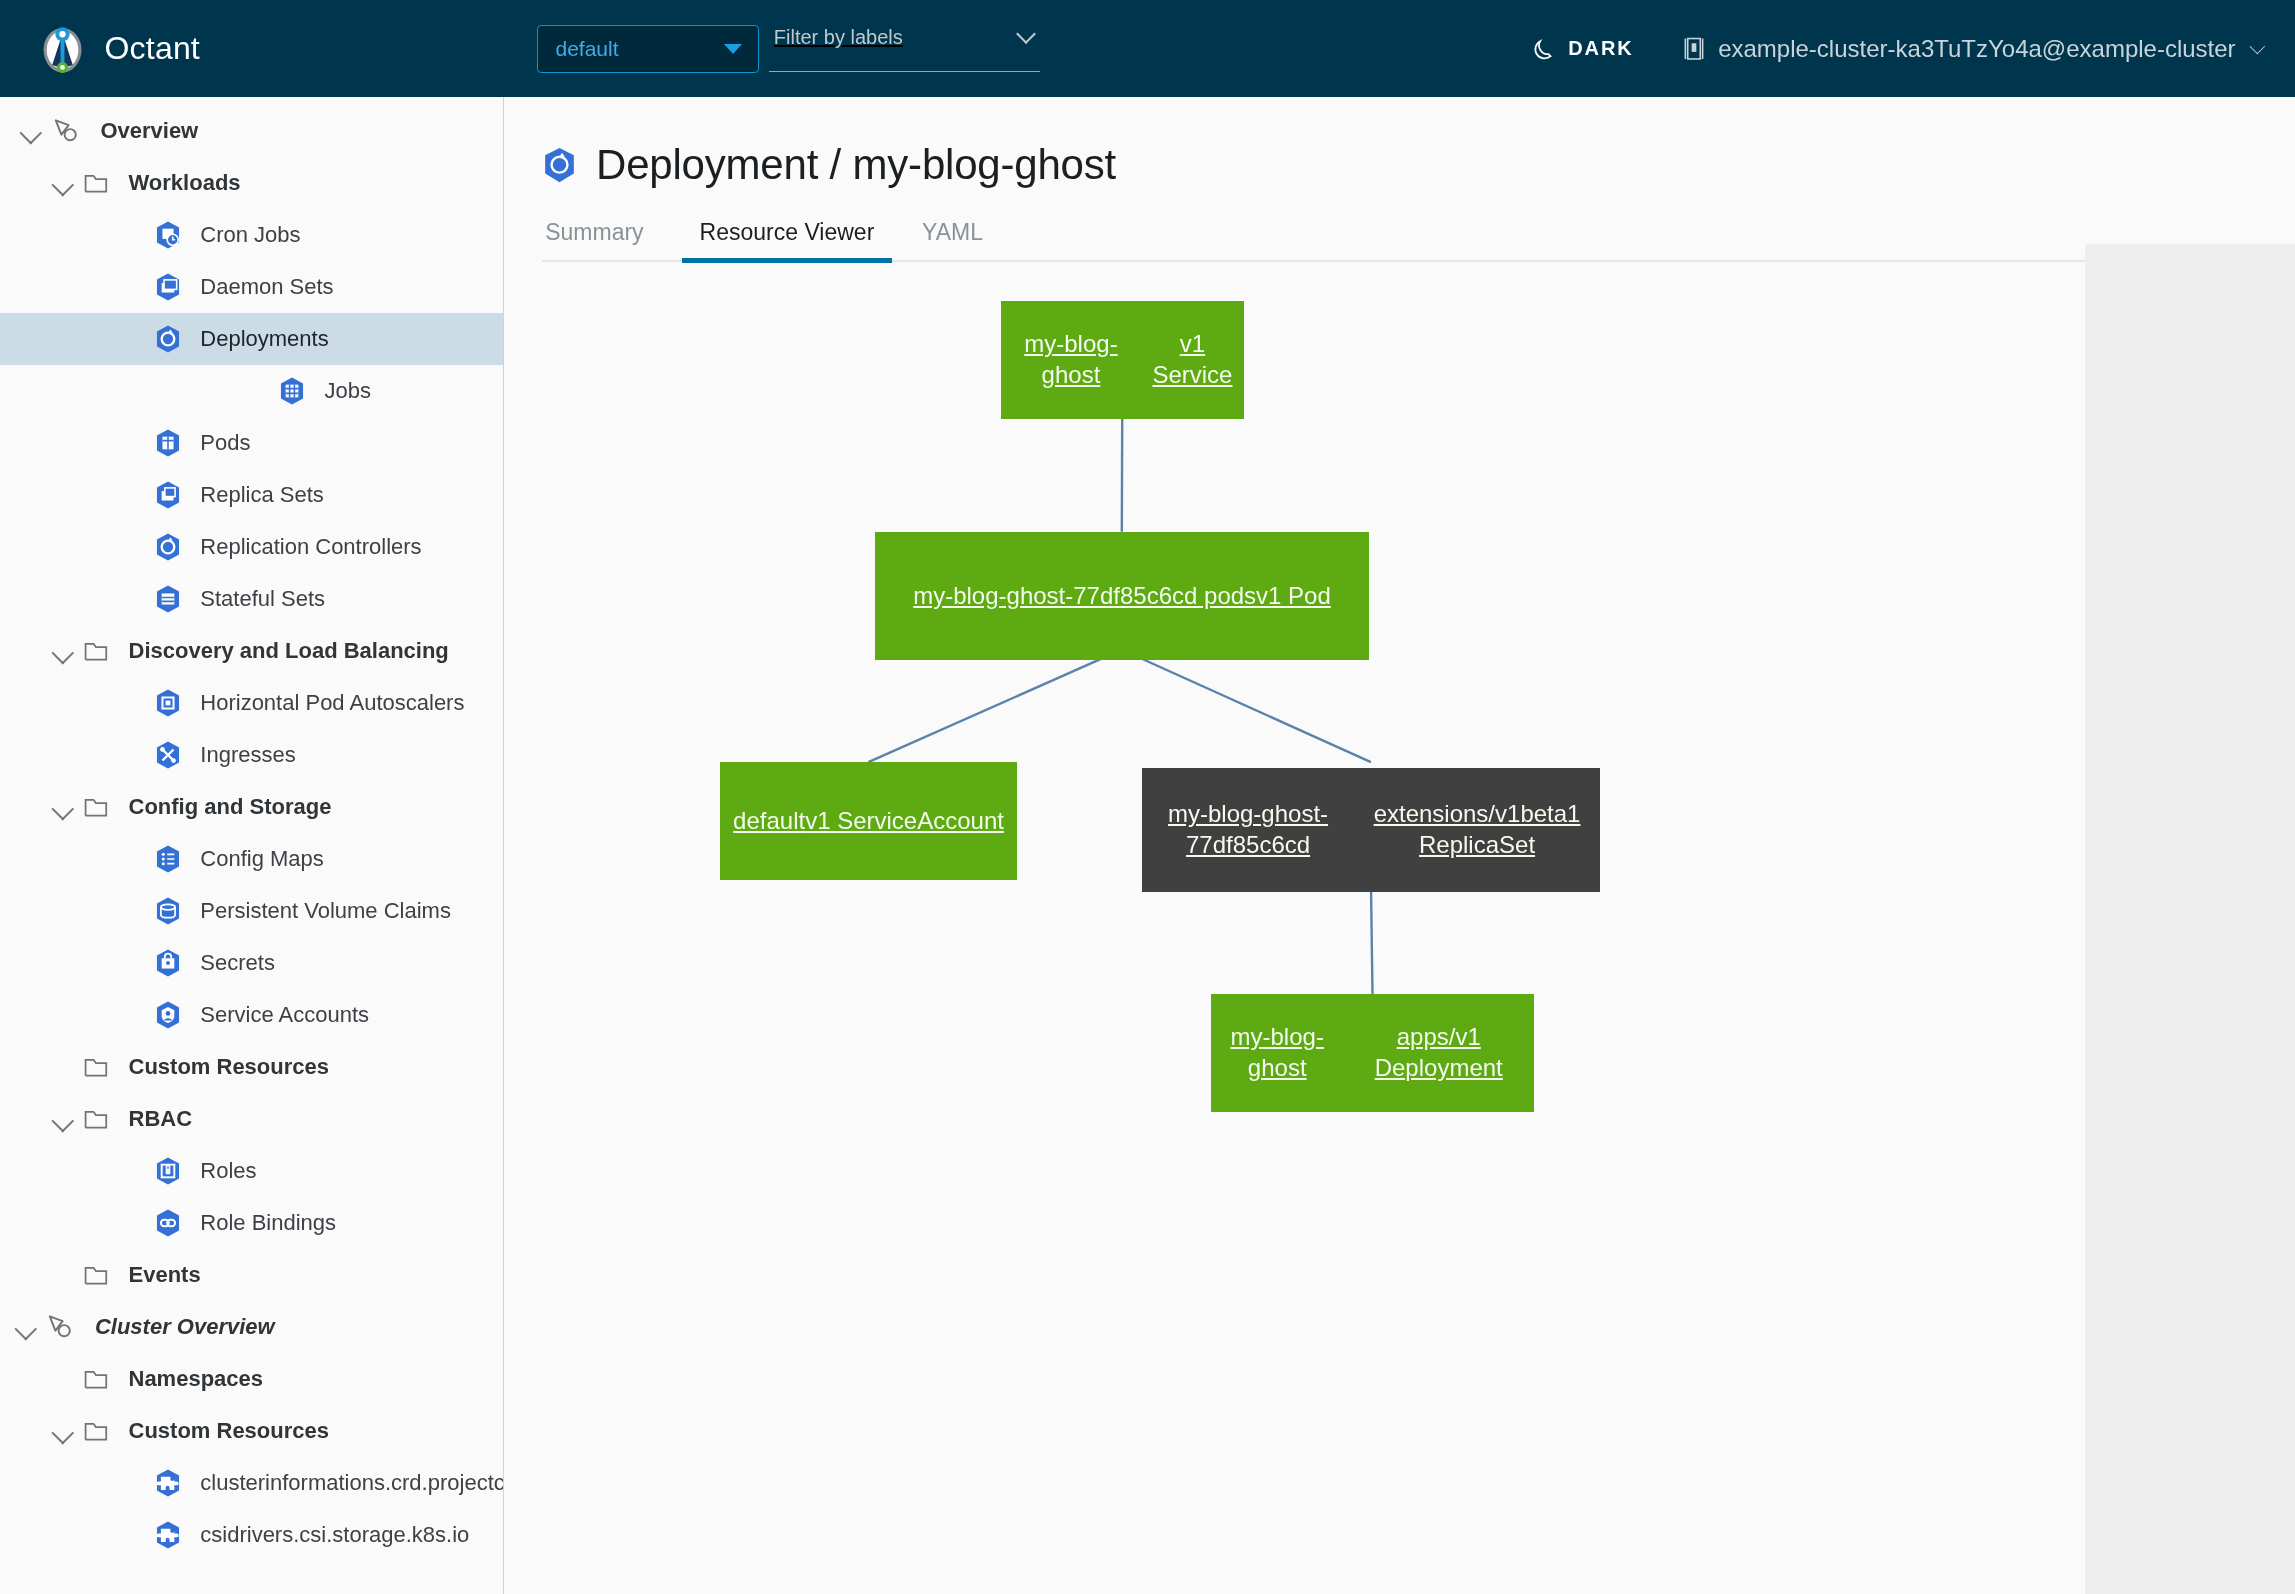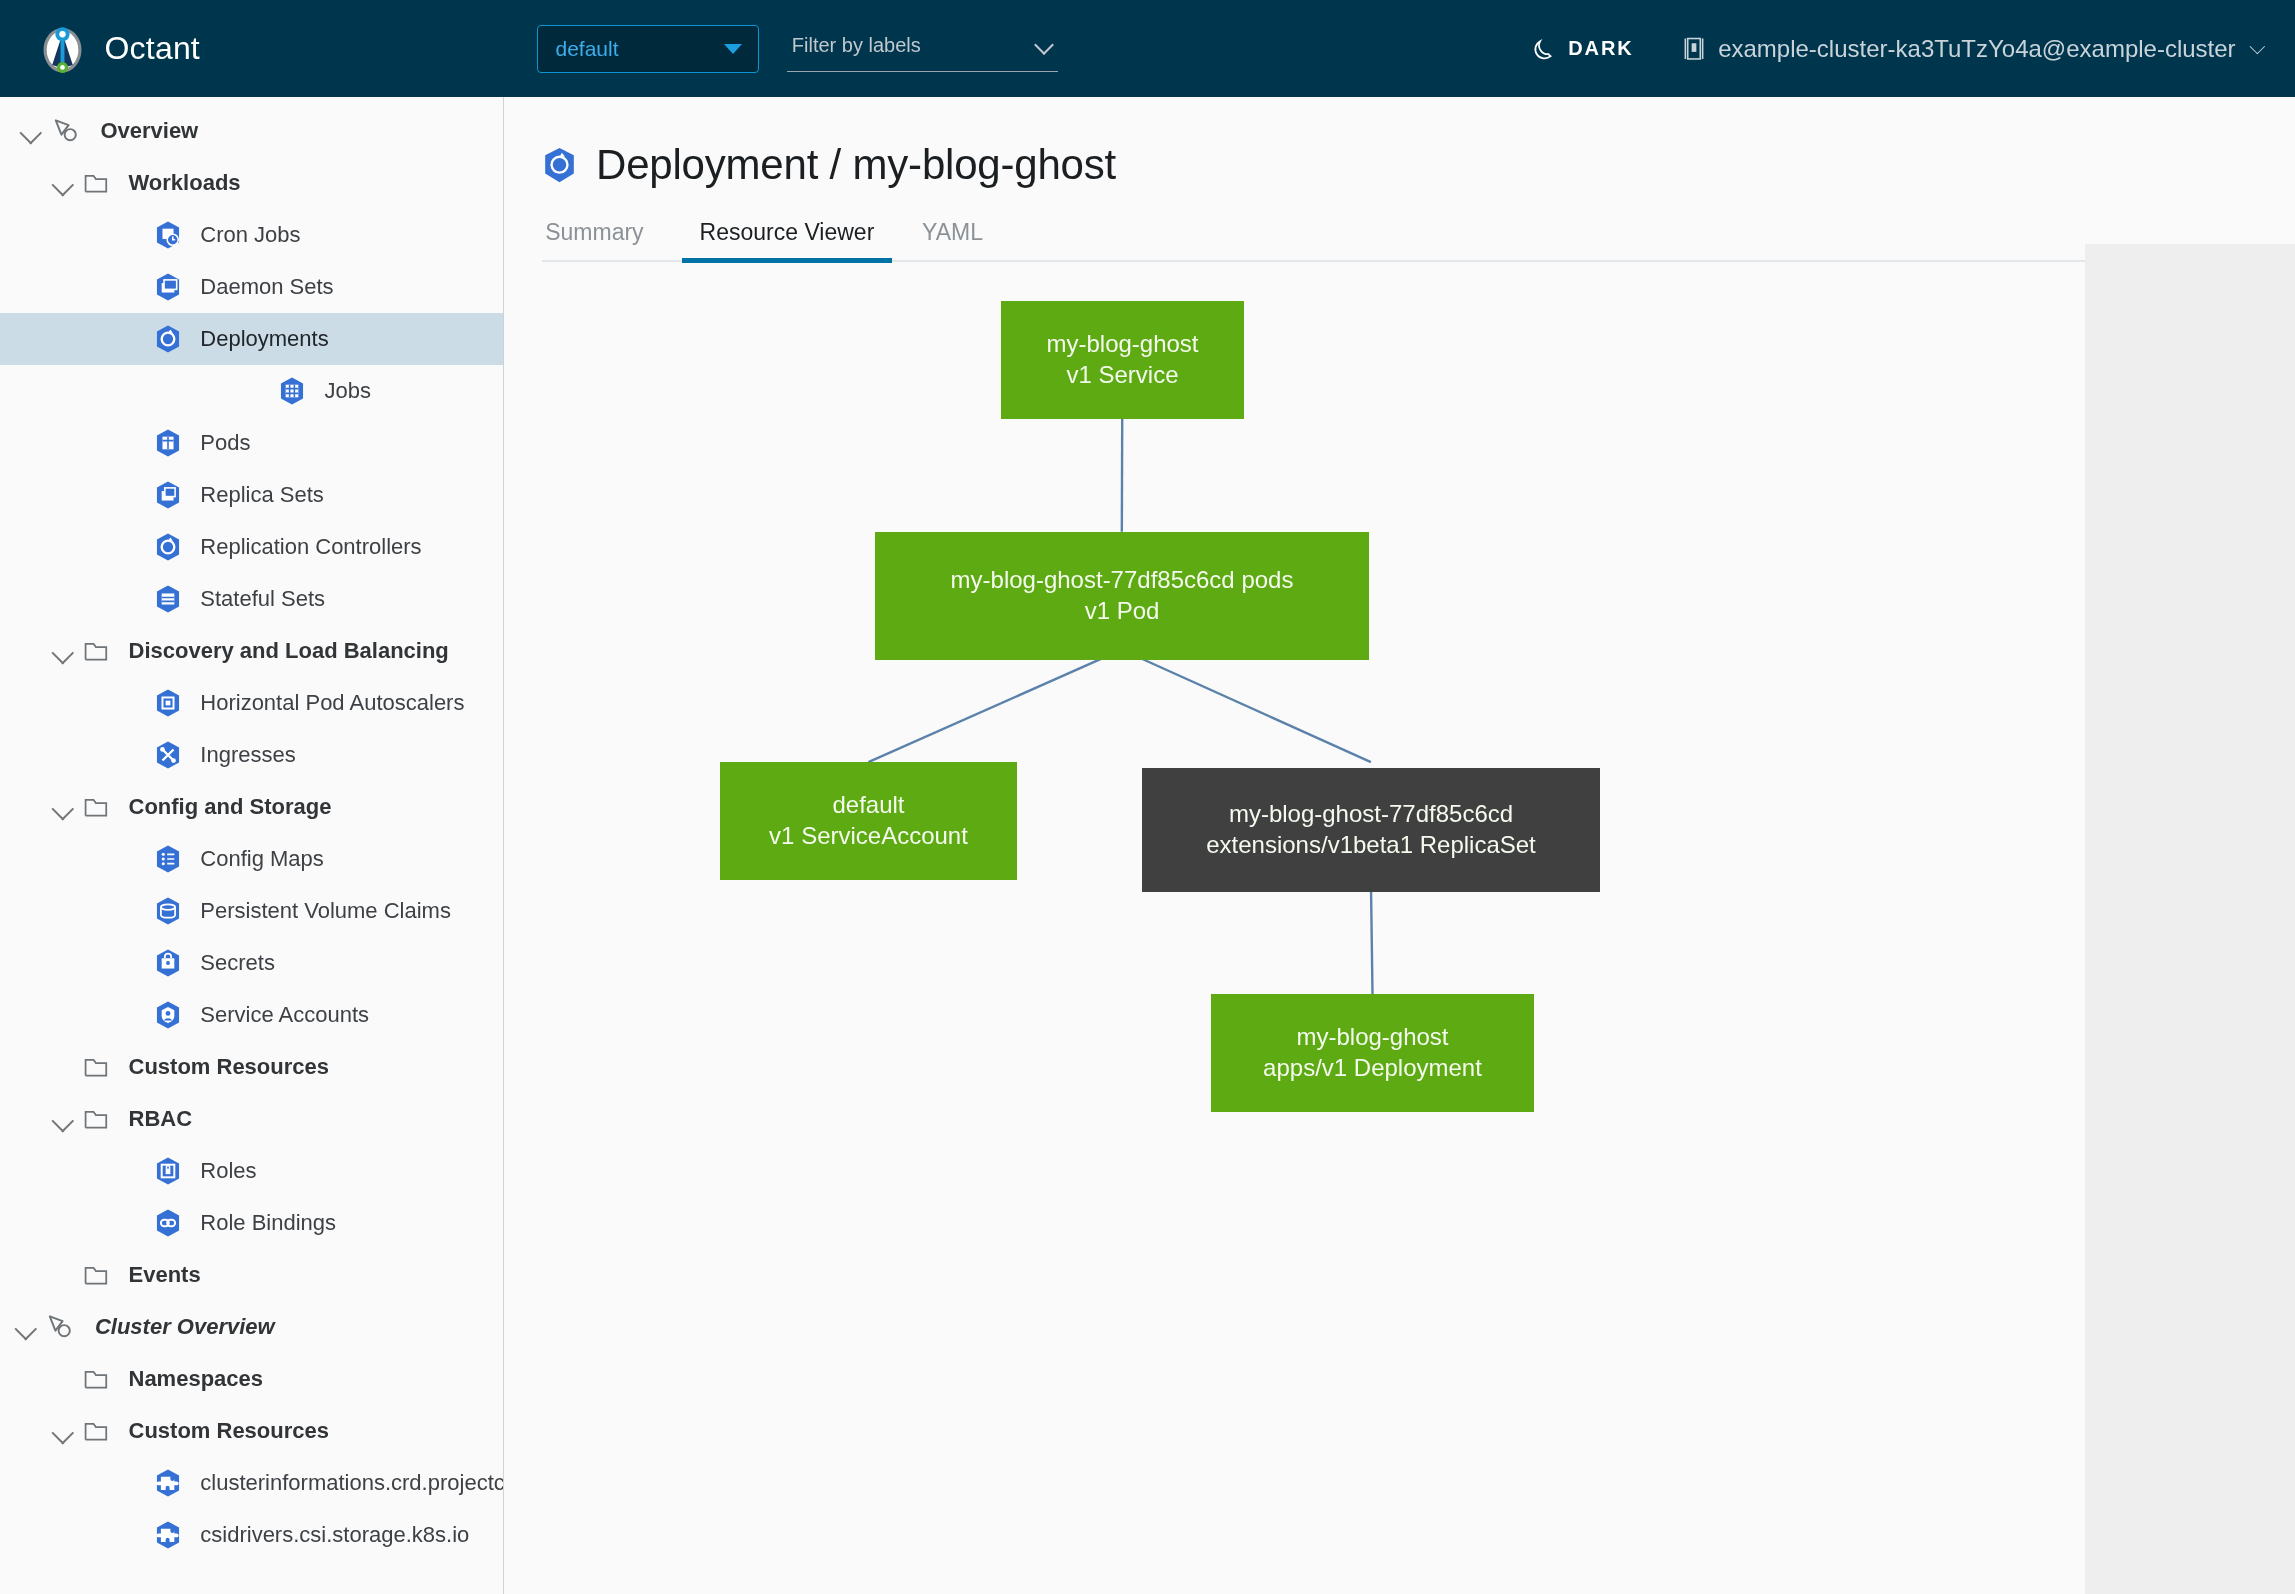--- a/index.html
+++ b/index.html
@@ -28,24 +28,25 @@
     width: 222px; height: 48px;
     border: 1.6px solid #0d94d3; border-radius: 4px;
     background: #002a3c;
     display: flex; align-items: center; justify-content: space-between;
     padding: 0 16px 0 17.5px;
     margin-left: 33px;
   }
   .ns-select .val { color: #3dadeb; font-size: 21px; }
   .ns-arrow { width: 0; height: 0; border-left: 9.6px solid transparent; border-right: 9.6px solid transparent; border-top: 10.4px solid #1b9fe0; }
   .labels-filter {
-    width: 271px; height: 46px; margin-left: 28px;
+    width: 271px; height: 46px; margin-left: 10px;
     border-bottom: 1.6px solid #9aa5ad;
-    display: flex; align-items: center; justify-content: space-between;
+    display: flex; align-items: flex-start; justify-content: space-between;
     padding: 0 4.8px 4.8px 4.8px;
+    text-decoration: underline;
   }
   .labels-filter .ph { color: #c0c8ce; font-size: 20px; }
   .lf-chevron { width: 17.5px; height: 17.5px; position: relative; }
   .lf-chevron:before {
     content:""; position:absolute; left: 1.6px; top: 1.6px;
     width: 12px; height: 12px;
     border-right: 2px solid #c0c8ce; border-bottom: 2px solid #c0c8ce;
     transform: rotate(45deg);
   }
   .header-right {
@@ -128,23 +129,23 @@
     width: 401px; bottom: 0; background: #eeeeee;
   }
 
   
   .graph { position: absolute; left: 0; top: 151px; right: 0; bottom: 0; }
   .graph svg { position: absolute; left: 0; top: 0; }
   .node {
     position: absolute;
     background: #5daa13;
     color: #f4fbee;
-    display: flex; flex-direction: column; align-items: center; justify-content: center;
+    display: flex; flex-direction: row; align-items: center; justify-content: center;
     text-align: center;
-    font-size: 24px; line-height: 1.28;
+    font-size: 24px; line-height: 1.28; text-decoration: underline;
   }
 </style>
 </head>
 <body>
 
 <div class="app">
 
   <div class="header">
 
     <div class="brand">

